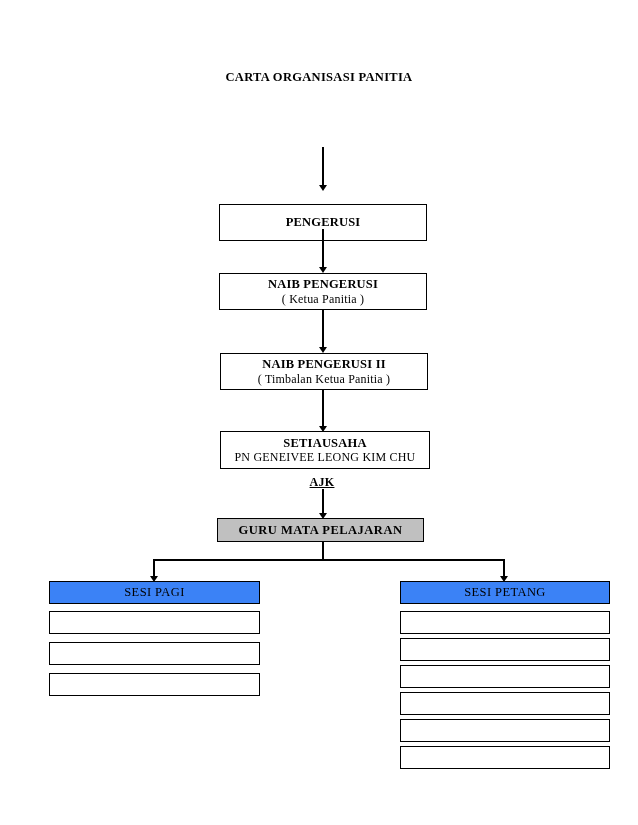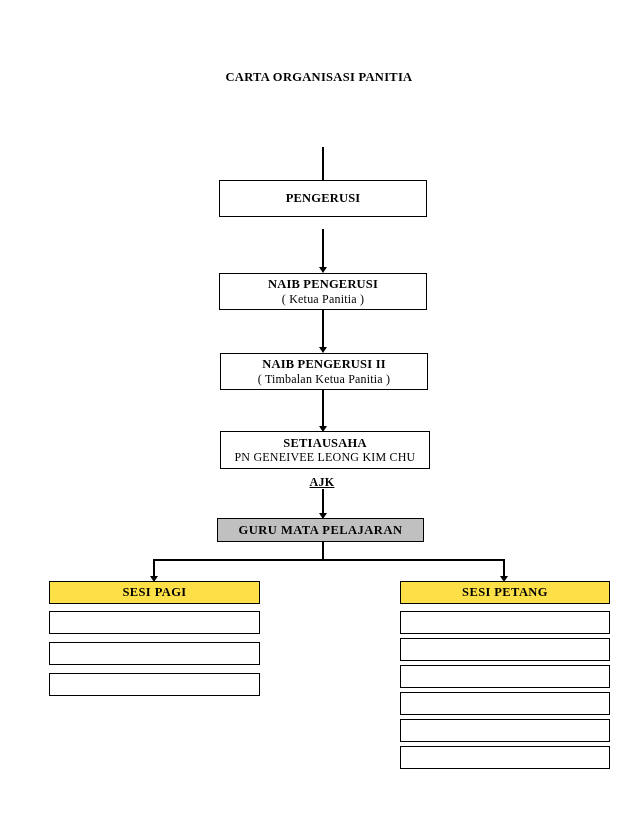--- a/index.html
+++ b/index.html
@@ -59,27 +59,27 @@
   }
   .node.gray .node-title {
     font-size: 12.5px;
     letter-spacing: 0.5px;
   }
 
   
   .session-header {
     position: absolute;
     border: 1.6px solid #000000;
-    background: #fde047;
+    background: #3b82f6;
     box-sizing: border-box;
     display: flex;
     align-items: center;
     justify-content: center;
     font-size: 12.5px;
-    font-weight: bold;
+    font-weight: normal;
     letter-spacing: 0.4px;
   }
 
   
   .slot {
     position: absolute;
     border: 1.6px solid #000000;
     background: #ffffff;
     box-sizing: border-box;
   }
@@ -118,21 +118,21 @@
 <body>
 
 <div id="page">
 
   <div class="chart-title">CARTA ORGANISASI PANITIA</div>
 
 
   <div class="vline" style="left:322px; top:147px; height:38px;"></div>
   <div class="arrowhead" style="left:319px; top:185px;"></div>
 
-  <div class="node" style="left:219px; top:180px; width:208px; height:37px;">
+  <div class="node" style="left:219px; top:204px; width:208px; height:37px;">
     <div class="node-title">PENGERUSI</div>
   </div>
 
   <div class="vline" style="left:322px; top:229px; height:38px;"></div>
   <div class="arrowhead" style="left:319px; top:267px;"></div>
 
   <div class="node" style="left:219px; top:273px; width:208px; height:37px;">
     <div class="node-title">NAIB PENGERUSI</div>
     <div class="node-sub">( Ketua Panitia  )</div>
   </div>

